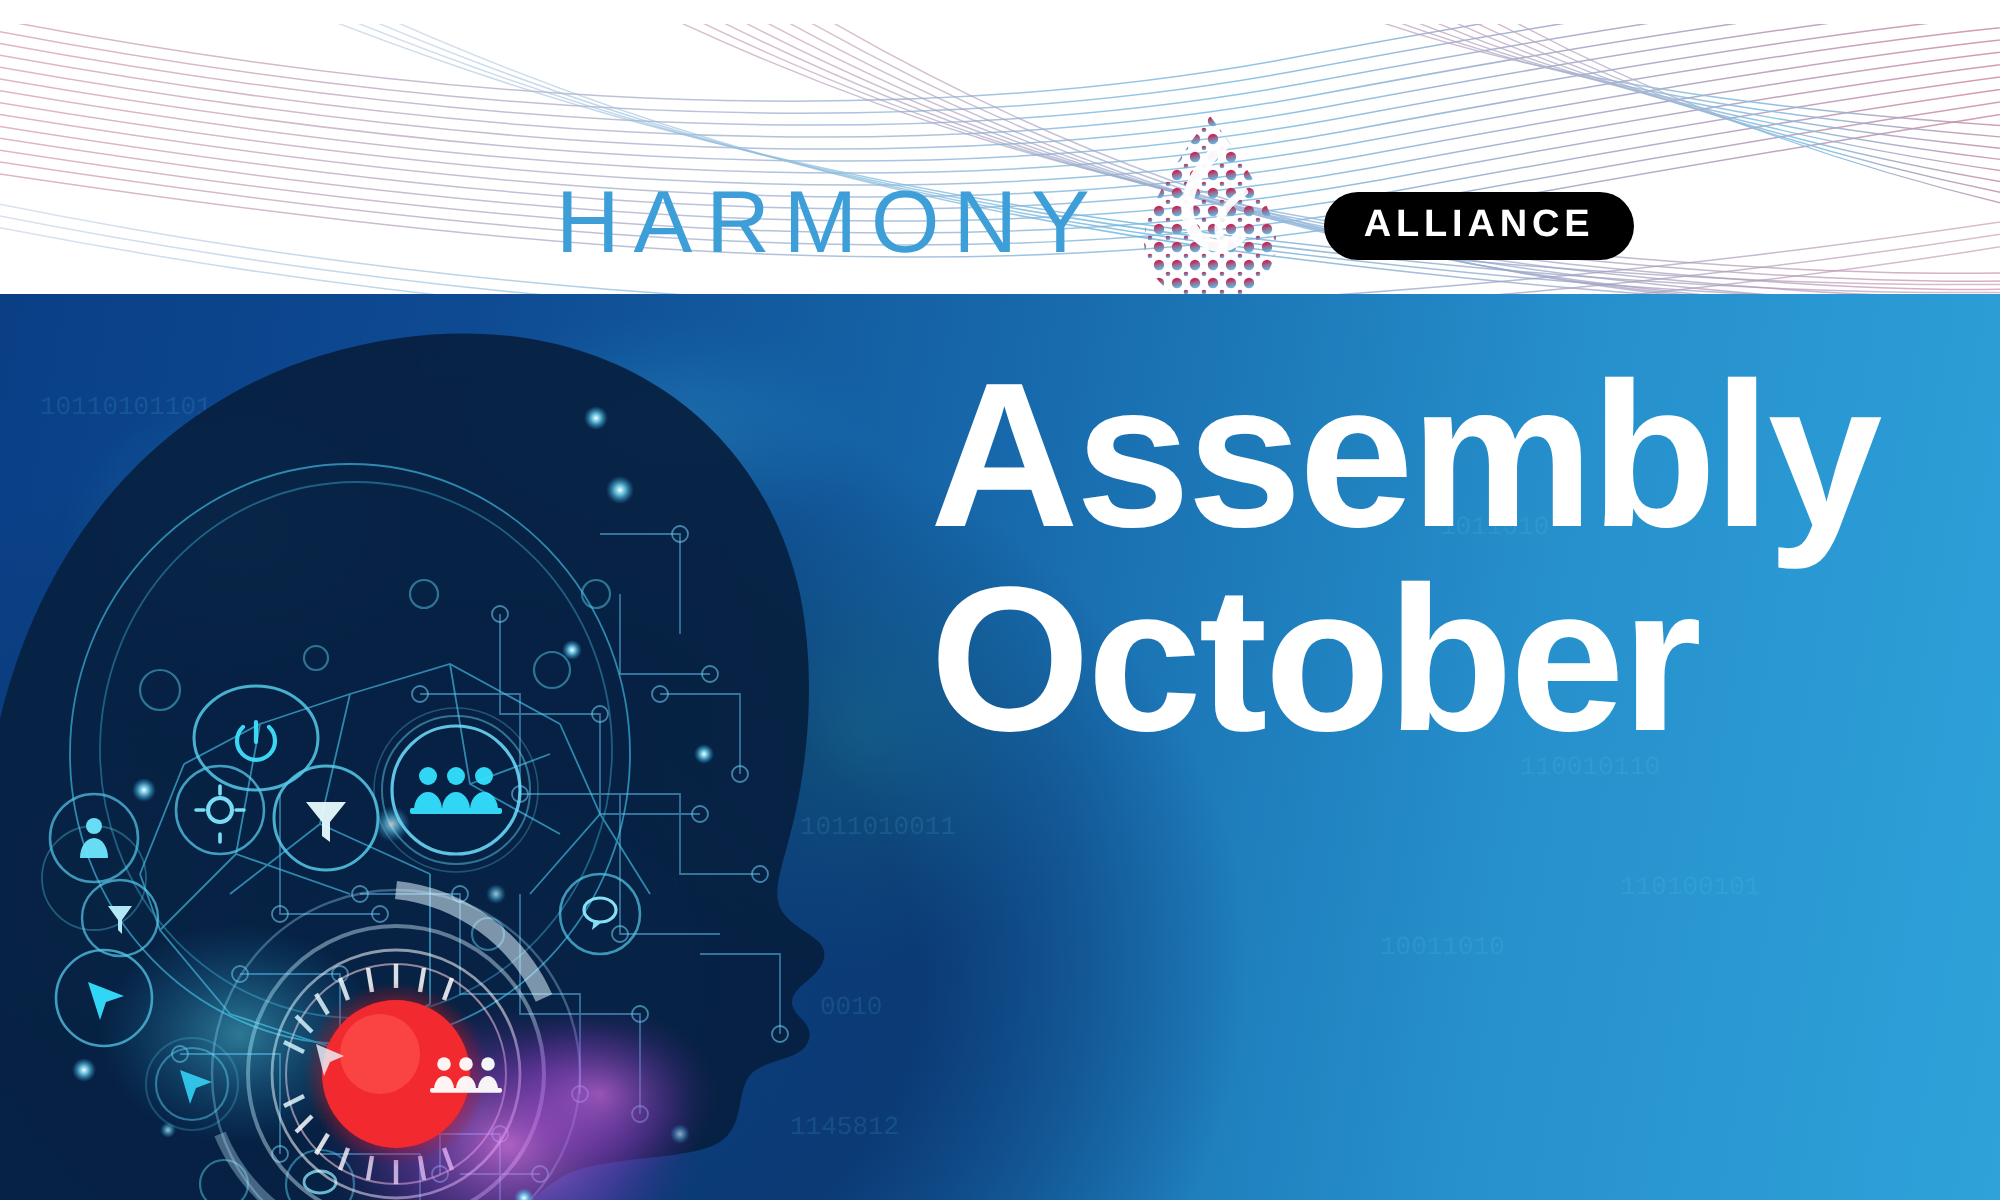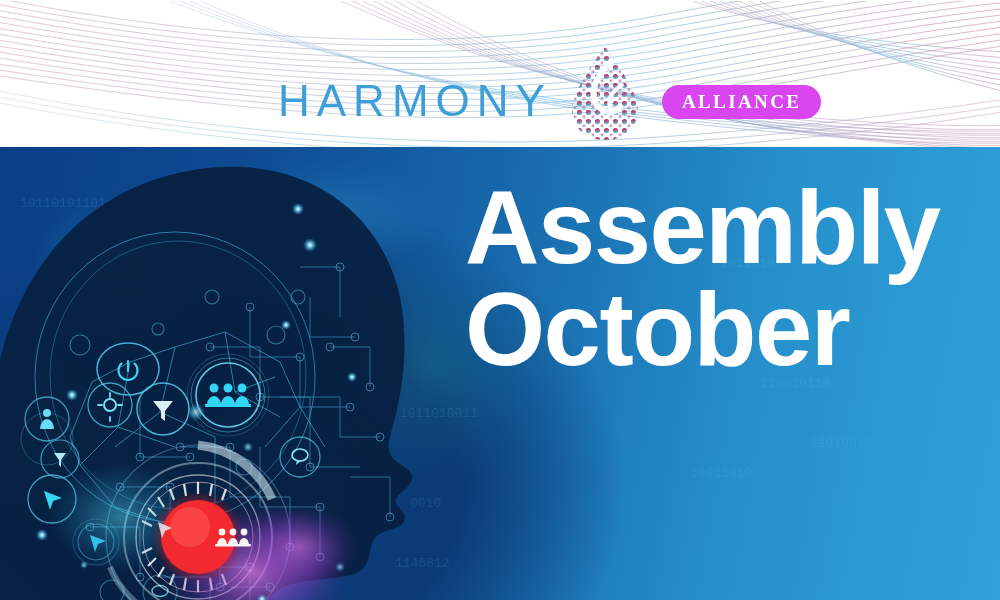--- a/index.html
+++ b/index.html
@@ -5,45 +5,45 @@
   * { margin:0; padding:0; box-sizing:border-box; }
   html,body { width:1000px; height:600px; overflow:hidden; }
   body {
     font-family:"Liberation Sans", sans-serif;
     background:#ffffff;
   }
   #page { position:relative; width:1000px; height:600px; overflow:hidden; background:#fff; }
 
   
   .header {
-    position:absolute; left:0; top:1px; width:1000px; height:190px;
+    position:absolute; left:0; top:12px; width:1000px; height:190px;
     background:#ffffff; overflow:hidden;
   }
   .header-waves { position:absolute; left:0; top:0; width:1000px; height:147px; }
 
   .logo-row {
     position:absolute; left:278px; top:58px;
     display:flex; align-items:center; gap:0px;
   }
   .wordmark {
     font-size:44px; font-weight:400; letter-spacing:7px;
     color:#3e9fd8; line-height:1; white-space:nowrap;
     font-family:"Liberation Sans", sans-serif;
   }
   .droplet { position:relative; width:78px; height:98px; margin-left:14px; margin-top:-14px; }
   .droplet svg { display:block; }
 
   .alliance-badge {
     margin-left:18px; margin-top:2px;
-    background:#d946ef; color:#ffffff;
+    background:#000000; color:#ffffff;
     border-radius:999px;
     padding:7px 20px 8px 20px;
     font-size:19px; font-weight:700; letter-spacing:2.4px;
     line-height:1; white-space:nowrap;
-    font-family:Liberation Serif, serif;
+    font-family:Liberation Sans, sans-serif;
   }
 
   
   .hero {
     position:absolute; left:0; top:147px; width:1000px; height:453px;
     overflow:hidden;
     background:
       radial-gradient(ellipse 520px 420px at 250px 340px, #0d3f7e 0%, #0b3a75 40%, rgba(11,58,117,0) 72%),
       linear-gradient(100deg, #0a3f86 0%, #0e4a92 22%, #1769ab 48%, #2690cc 74%, #2fa2da 100%);
     padding-left: 15px;

